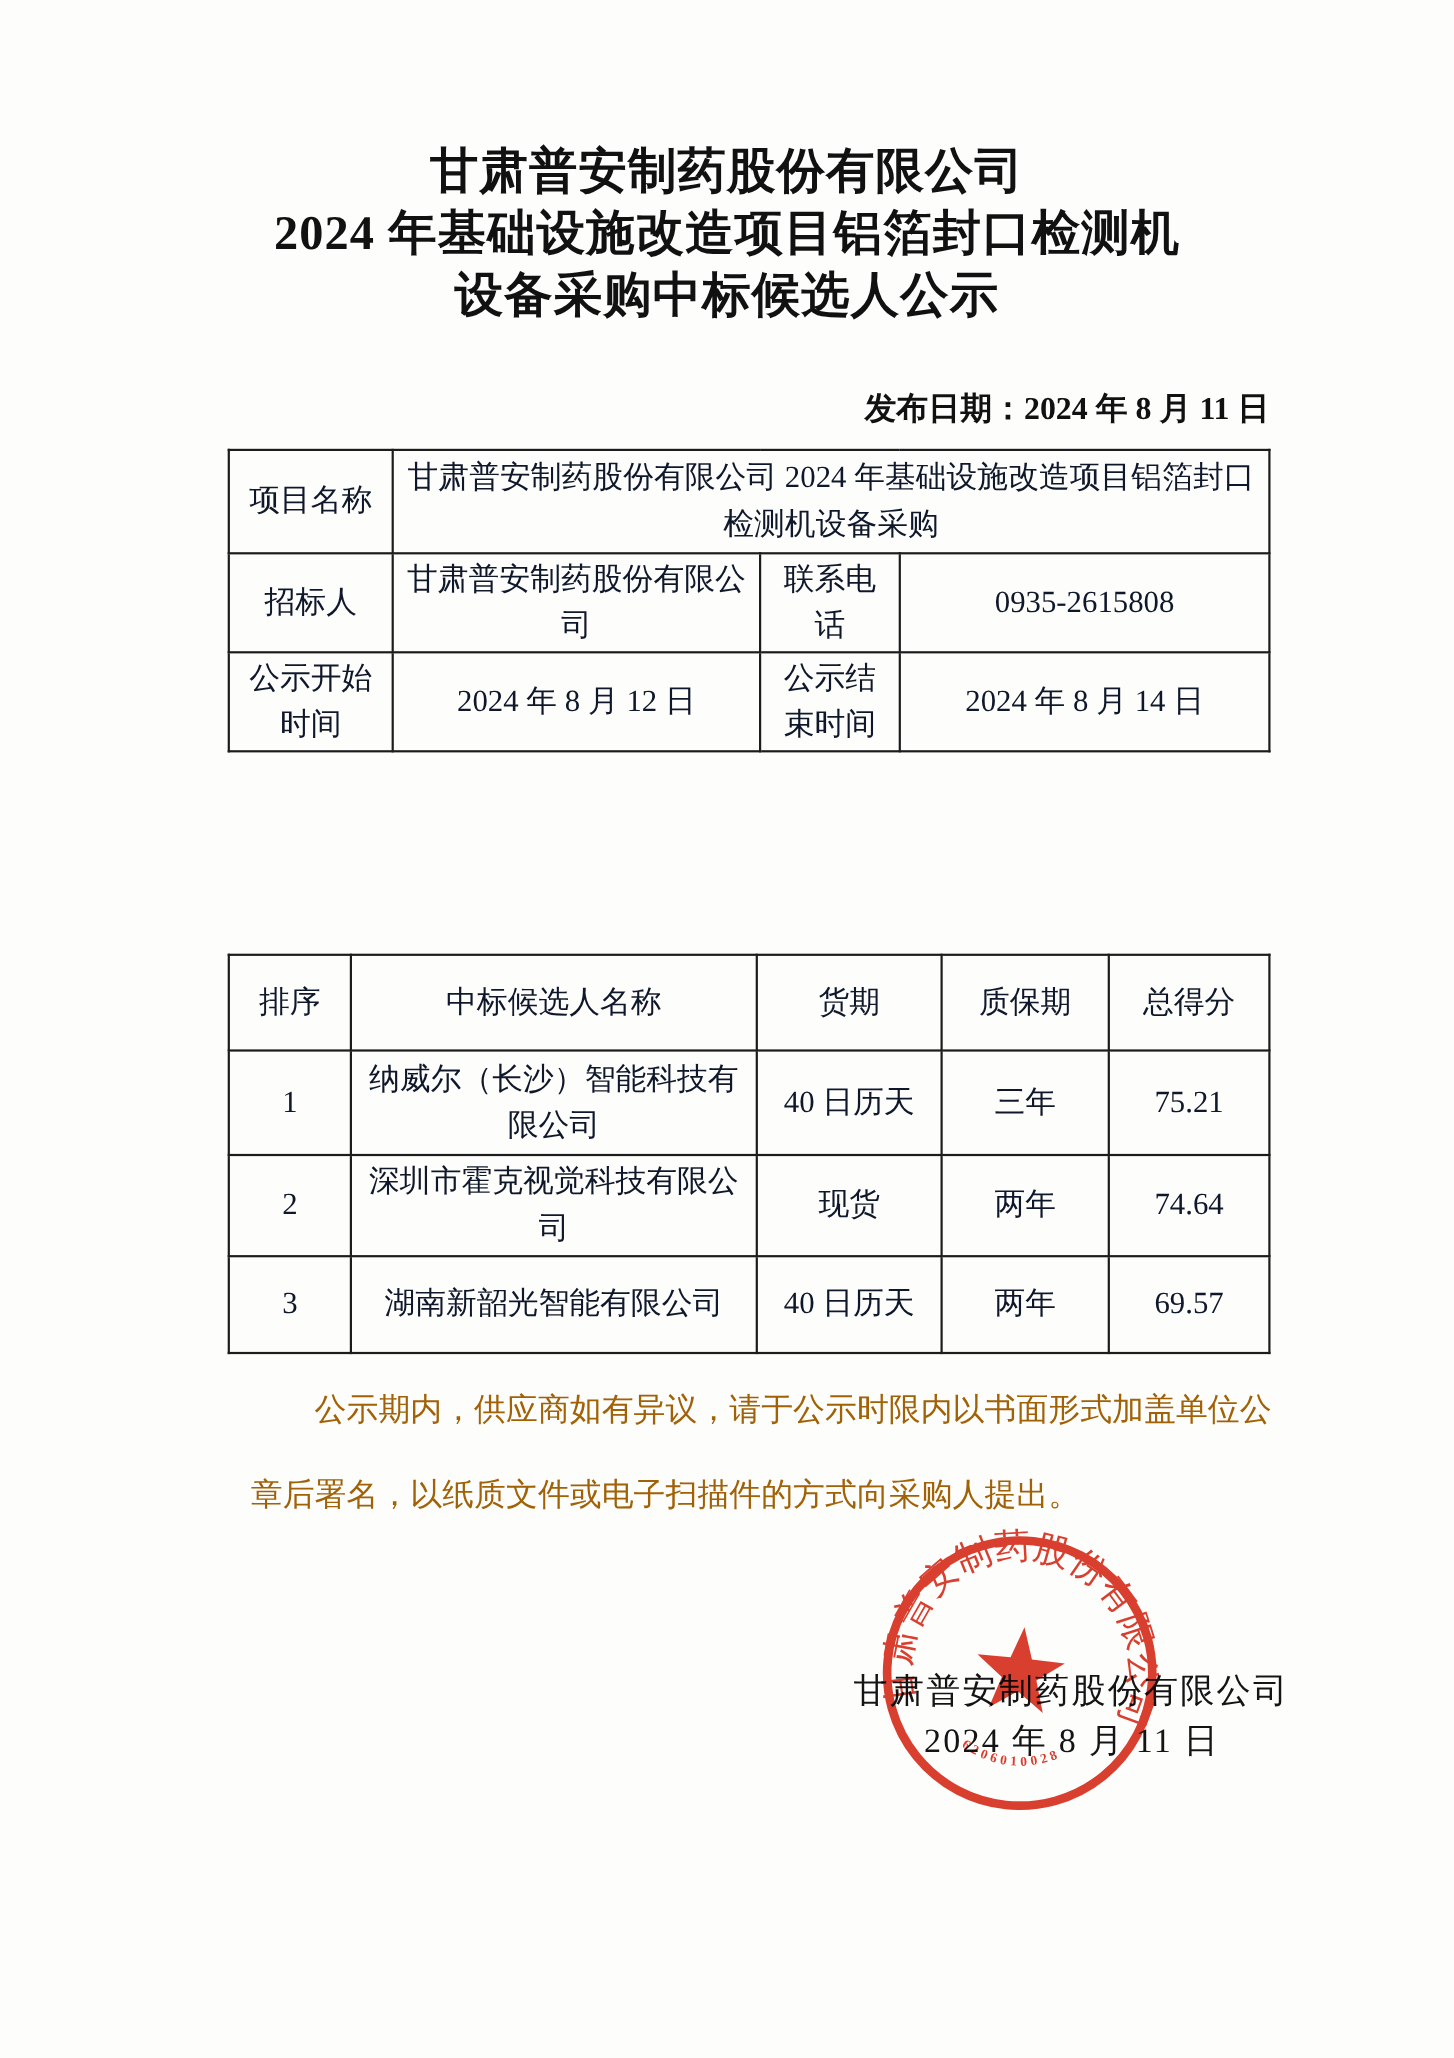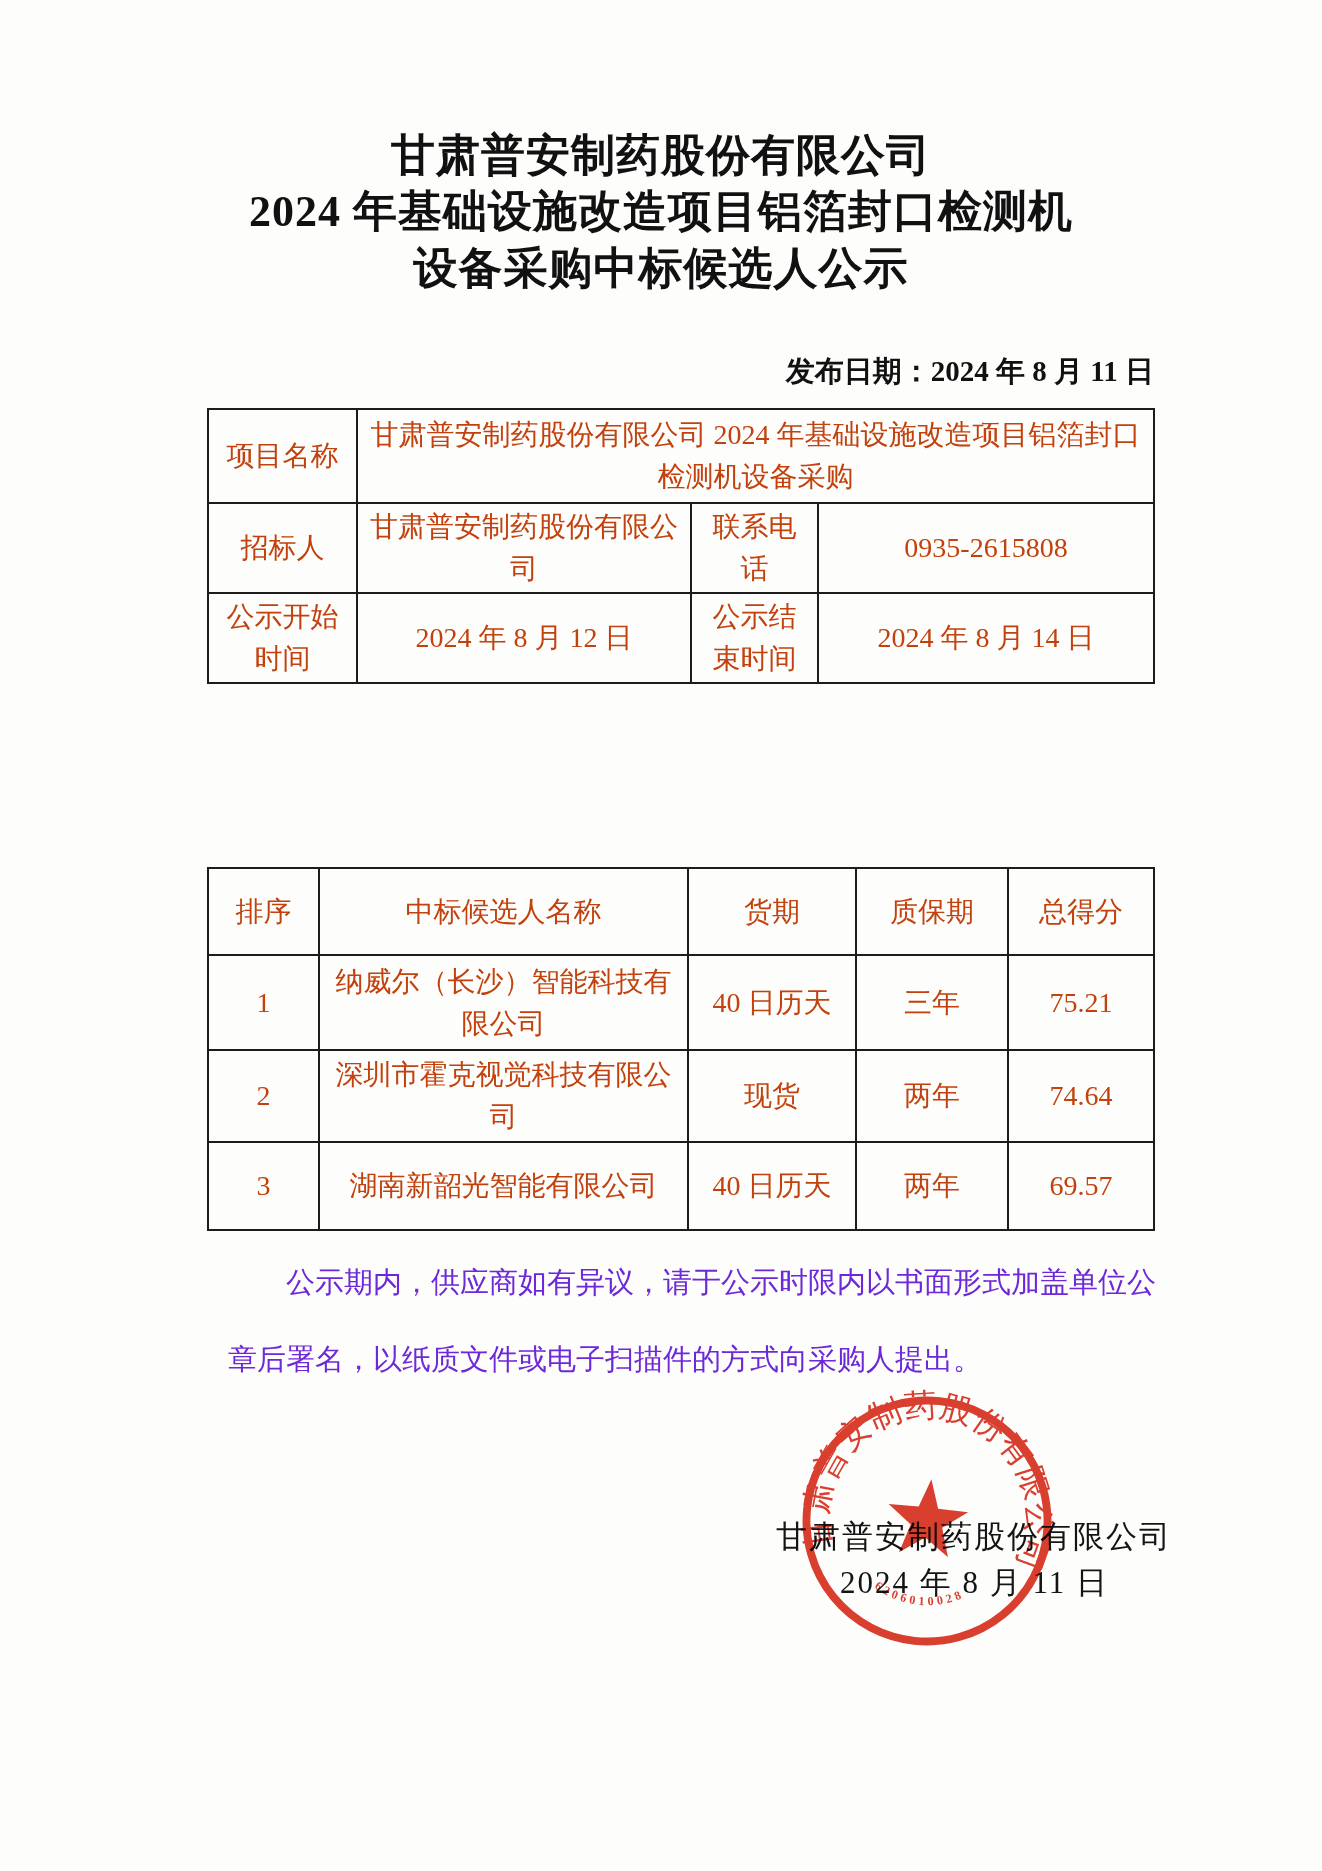--- a/index.html
+++ b/index.html
@@ -14,33 +14,33 @@
     position:absolute; top:128px; left:0; width:100%;
     text-align:center; font-size:44px; font-weight:bold;
     line-height:1.28; letter-spacing:1px; color:#111;
   }
   .pub-date {
     position:absolute; top:352px; right:168px;
     font-size:29px; font-weight:bold; color:#111;text-align:center;
   }
   table.doc {
     position:absolute; left:207px; border-collapse:collapse;
-    table-layout:fixed; width:946px; font-size:28px; color:#c2410c;
+    table-layout:fixed; width:946px; font-size:28px; color:#0f172a;
   }
   table.doc td {
     border:2px solid #1c1c1c; text-align:center; vertical-align:middle;
     padding:2px 8px; line-height:1.5; overflow:hidden;
   }
   td.cell-left { text-align:left; padding:6px 14px; line-height:1.65;margin-left:12px; }
   .t-info { top:408px; }
   .t-cand { top:867px; }
   .notice {
     position:absolute; left:228px; top:1244px; width:928px;
     font-size:29px; line-height:2.65; text-align:justify;
-    text-indent:58px; color:#6d28d9;
+    text-indent:58px; color:#a16207;
   }
   .sig-company {
     position:absolute; left:776px; top:1516px;
     font-size:31px; letter-spacing:2px; color:#141414;
   }
   .sig-date {
     position:absolute; left:840px; top:1562px;
     font-size:31px; letter-spacing:2px; color:#141414;
   }
   .stamp {

